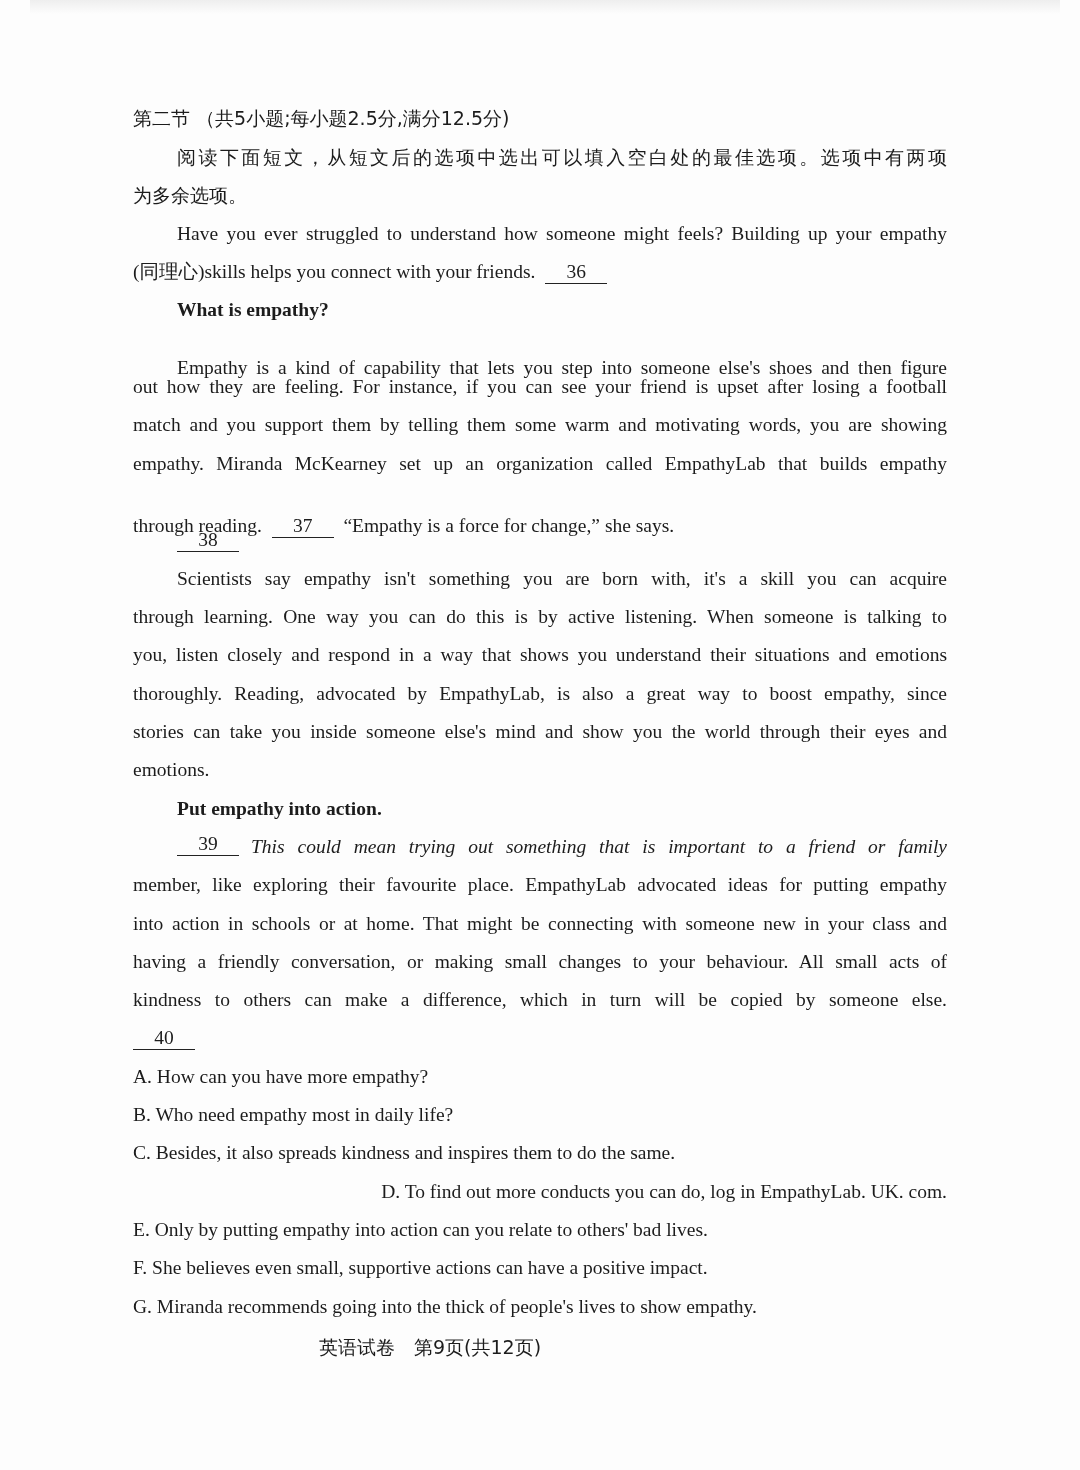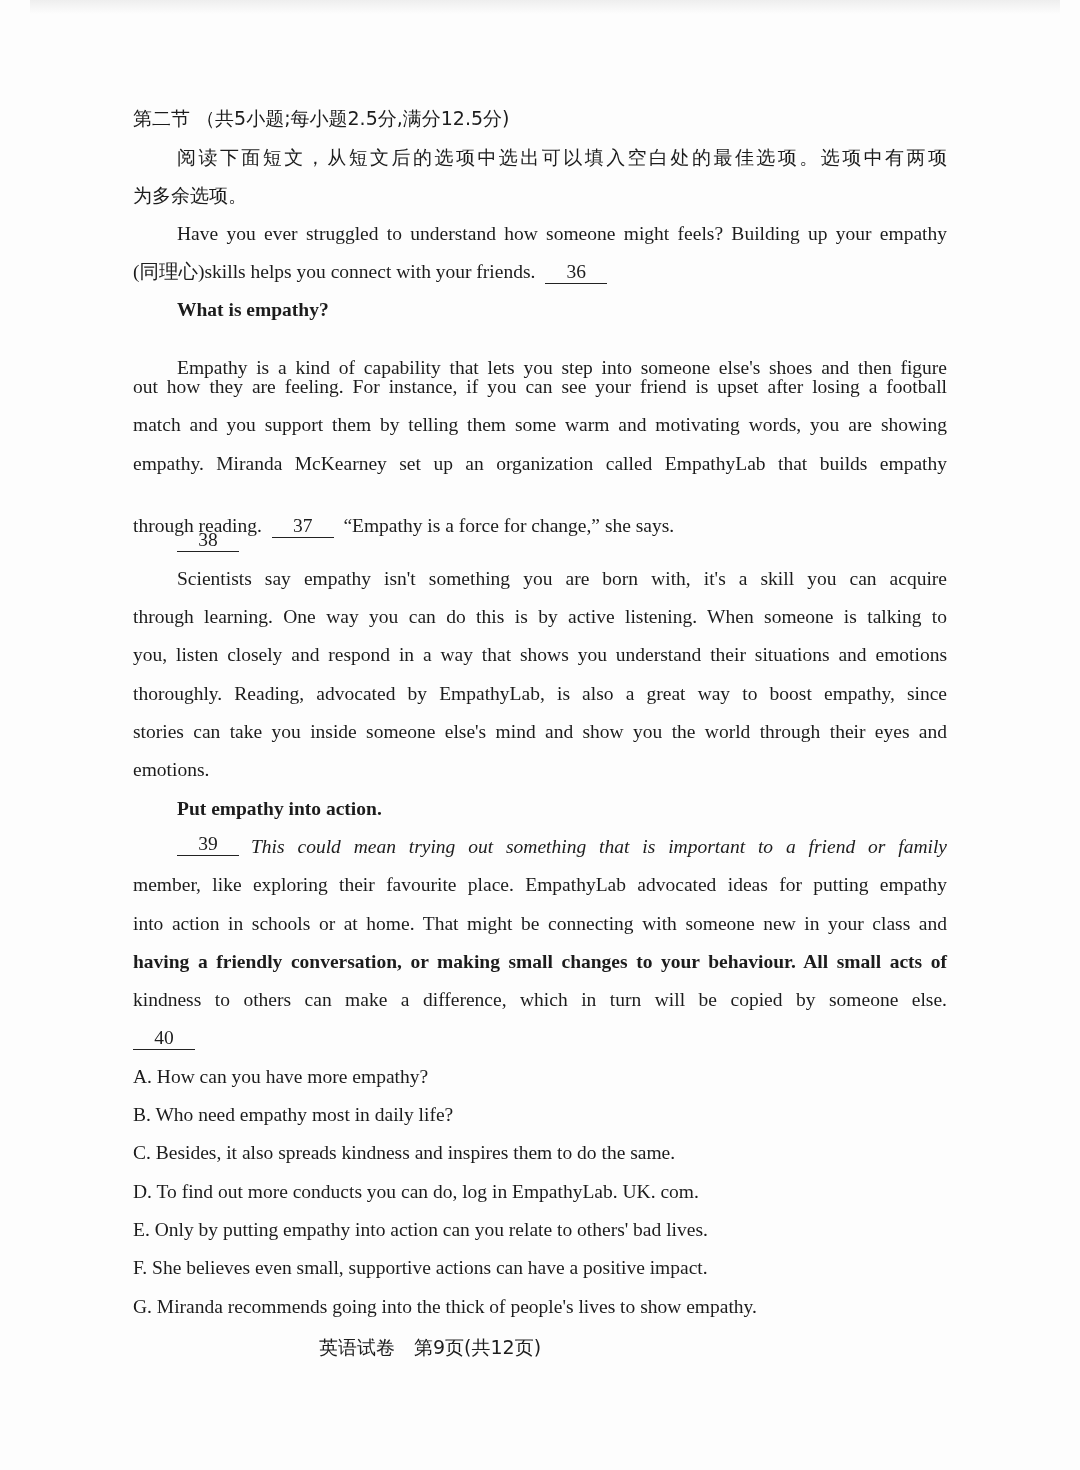--- a/index.html
+++ b/index.html
@@ -86,29 +86,29 @@
   <div class="line" style="top:756px;">emotions.</div>
 
   <div class="line indent bold" style="top:795px;">Put empathy into action.</div>
 
   <div class="line indent" style="top:833px; display:flex; align-items:flex-start;">
     <span class="blank w60">39</span>
     <span class="justify" style="flex:1; margin-left:12px;font-style:italic;">This could mean trying out something that is important to a friend or family</span>
   </div>
   <div class="line justify" style="top:871px;">member, like exploring their favourite place. EmpathyLab advocated ideas for putting empathy</div>
   <div class="line justify" style="top:910px;">into action in schools or at home. That might be connecting with someone new in your class and</div>
-  <div class="line justify" style="top:948px;font-weight:bold;">having a friendly conversation, or making small changes to your behaviour. All small acts of</div>
+  <div class="line justify" style="top:948px;">having a friendly conversation, or making small changes to your behaviour. All small acts of</div>
   <div class="line justify" style="top:986px;">kindness to others can make a difference, which in turn will be copied by someone else.</div>
 
   <div class="line" style="top:1024px;">
     <span class="blank w60">40</span>
   </div>
 
   <div class="line" style="top:1063px;">A. How can you have more empathy?</div>
   <div class="line" style="top:1101px;">B. Who need empathy most in daily life?</div>
   <div class="line" style="top:1139px;">C. Besides, it also spreads kindness and inspires them to do the same.</div>
-  <div class="line" style="top:1178px;">D. To find out more conducts you can do, log in EmpathyLab. UK. com.</div>
+  <div class="line" style="top:1178px;text-align:right;">D. To find out more conducts you can do, log in EmpathyLab. UK. com.</div>
   <div class="line" style="top:1216px;">E. Only by putting empathy into action can you relate to others' bad lives.</div>
   <div class="line" style="top:1254px;">F. She believes even small, supportive actions can have a positive impact.</div>
   <div class="line" style="top:1293px;">G. Miranda recommends going into the thick of people's lives to show empathy.</div>
 
   <div class="footer cn">英语试卷　第9页(共12页)</div>
 </div>
 
 </body></html>

